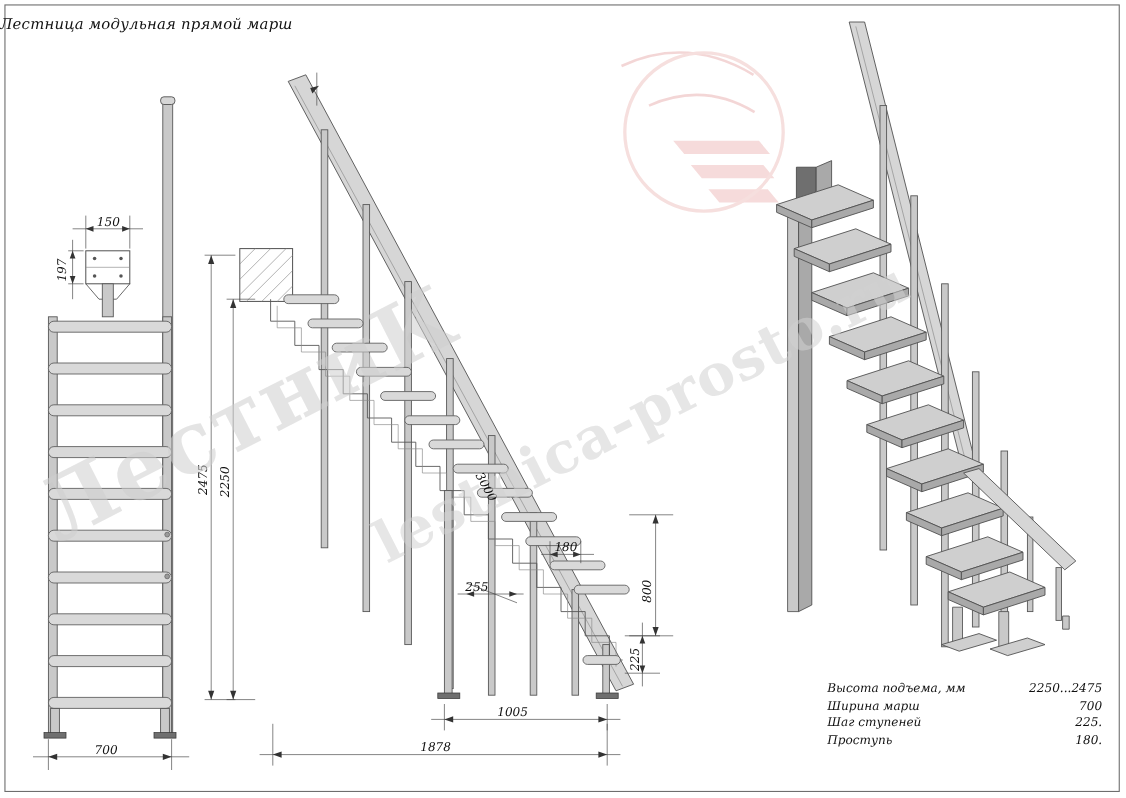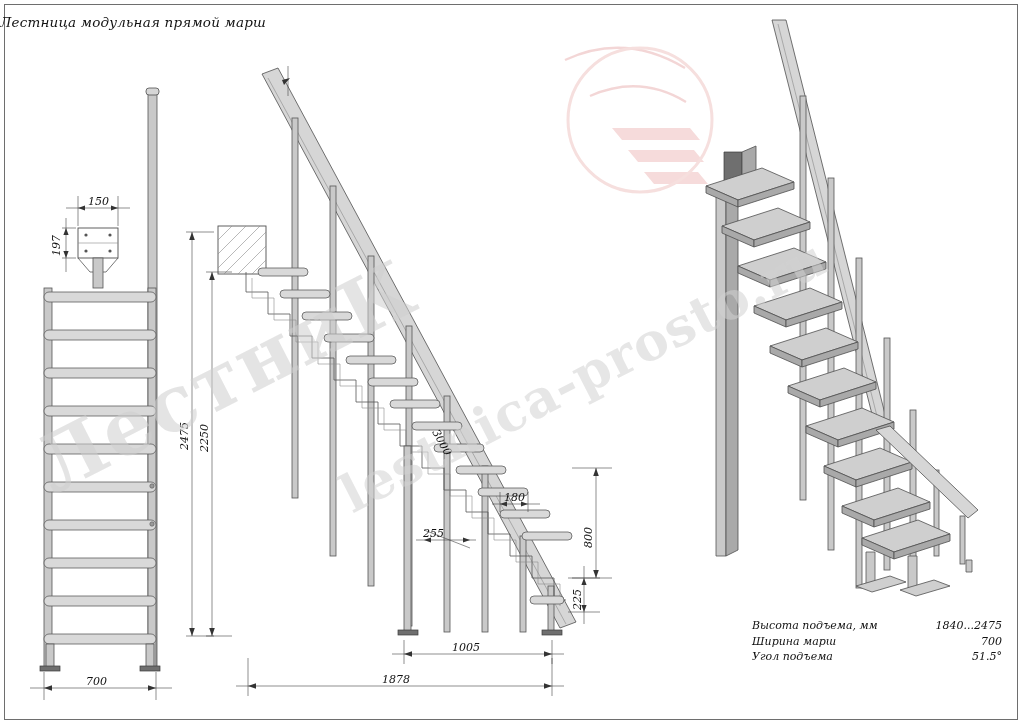--- a/index.html
+++ b/index.html
@@ -346,25 +346,29 @@
     </g>
 
   </svg>
 
   <div class="wm wm1">ЛестниК</div>
   <div class="wm wm2">lestnica-prosto.ru</div>
 
   <div class="specs">
     <div class="row">
         <span class="lbl">Высота подъема, мм</span>
-        <span class="val">1840...2475</span>
+        <span class="val">2250...2475</span>
       </div>
     <div class="row">
         <span class="lbl">Ширина марш</span>
         <span class="val">700</span>
       </div>
     <div class="row">
-        <span class="lbl">Угол подъема</span>
-        <span class="val">51.5°</span>
+        <span class="lbl">Шаг ступеней</span>
+        <span class="val">225.</span>
+      </div>
+    <div class="row">
+        <span class="lbl">Проступь</span>
+        <span class="val">180.</span>
       </div>
   </div>
 
 </div>
 
 </body></html>

